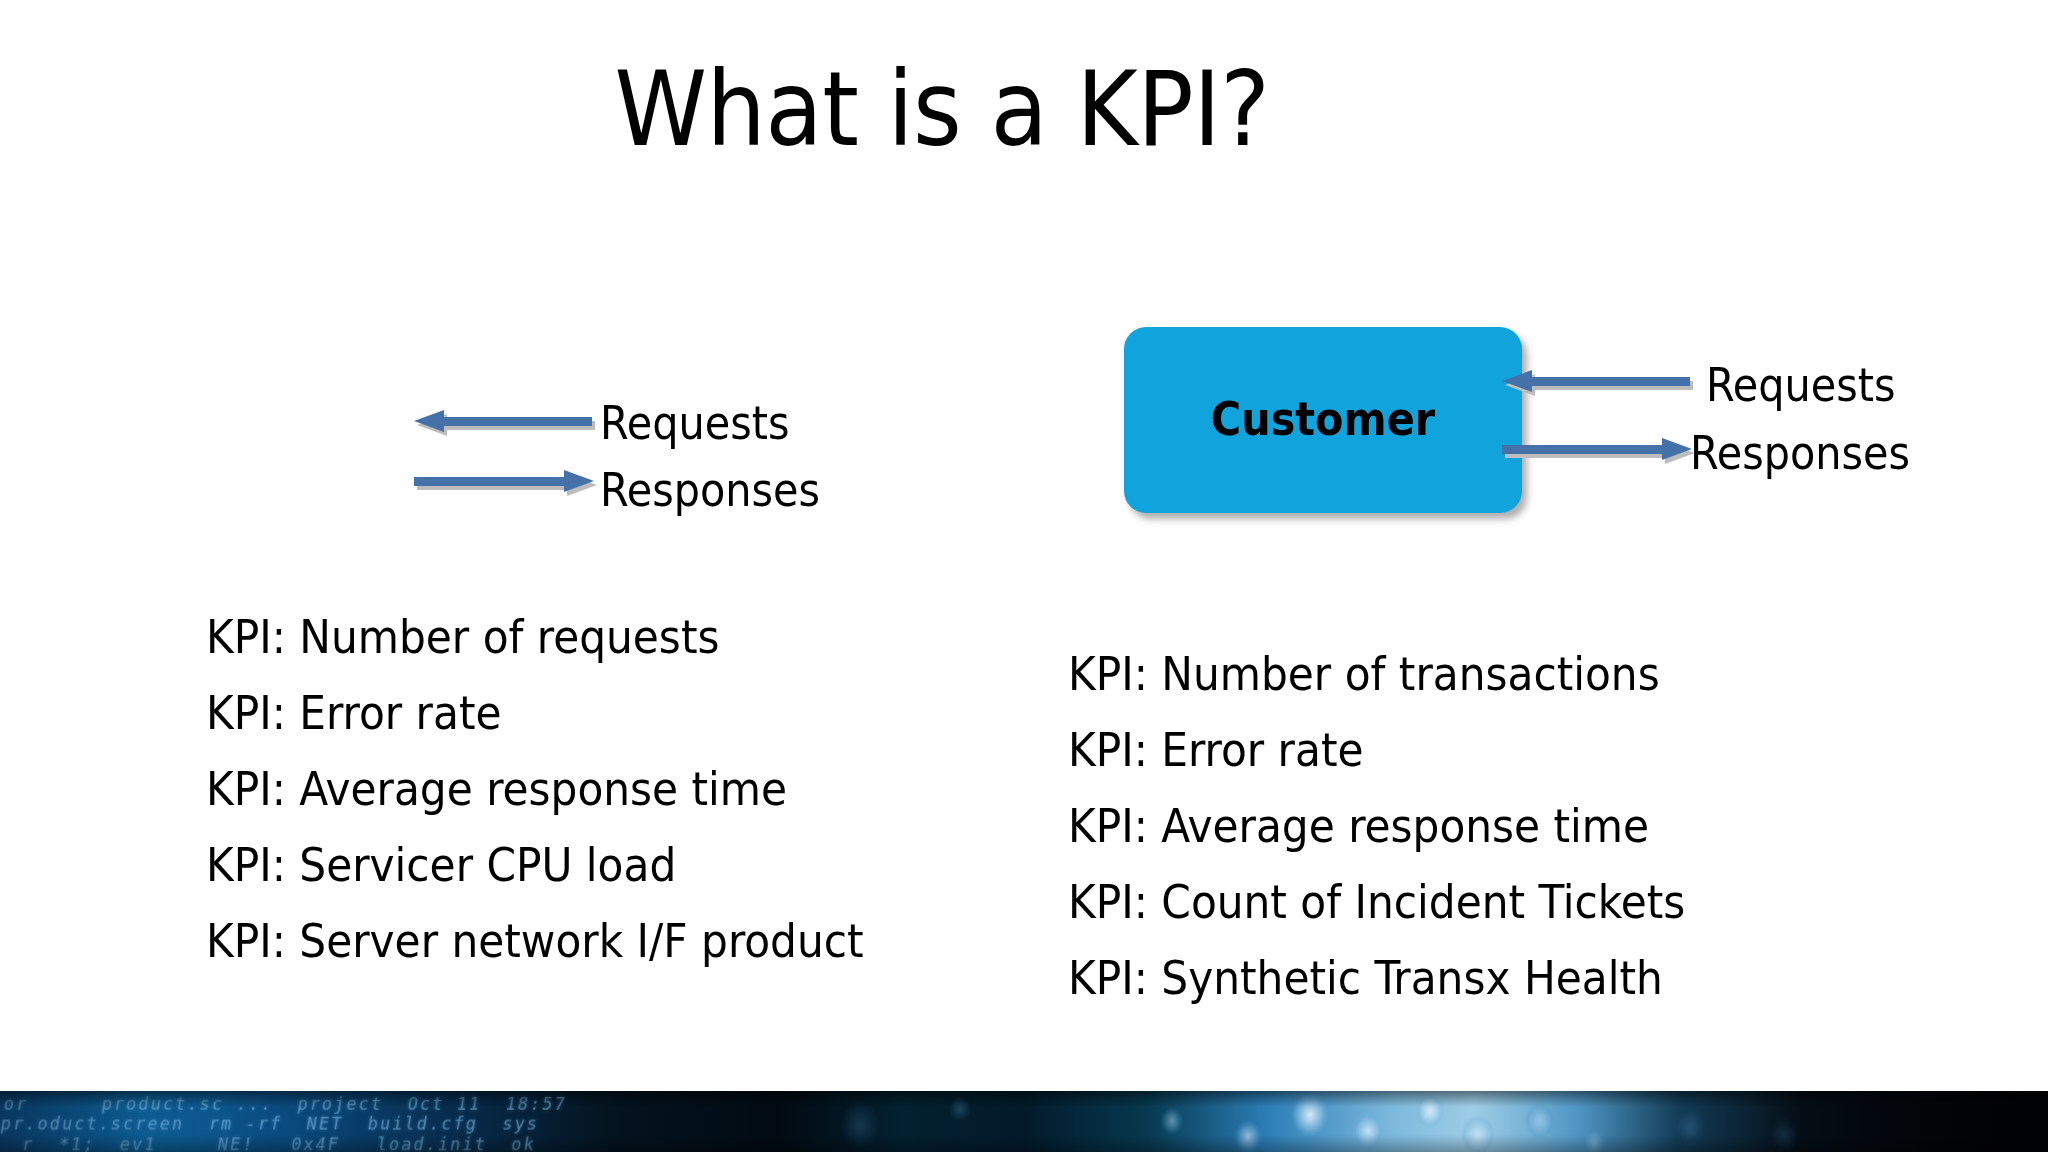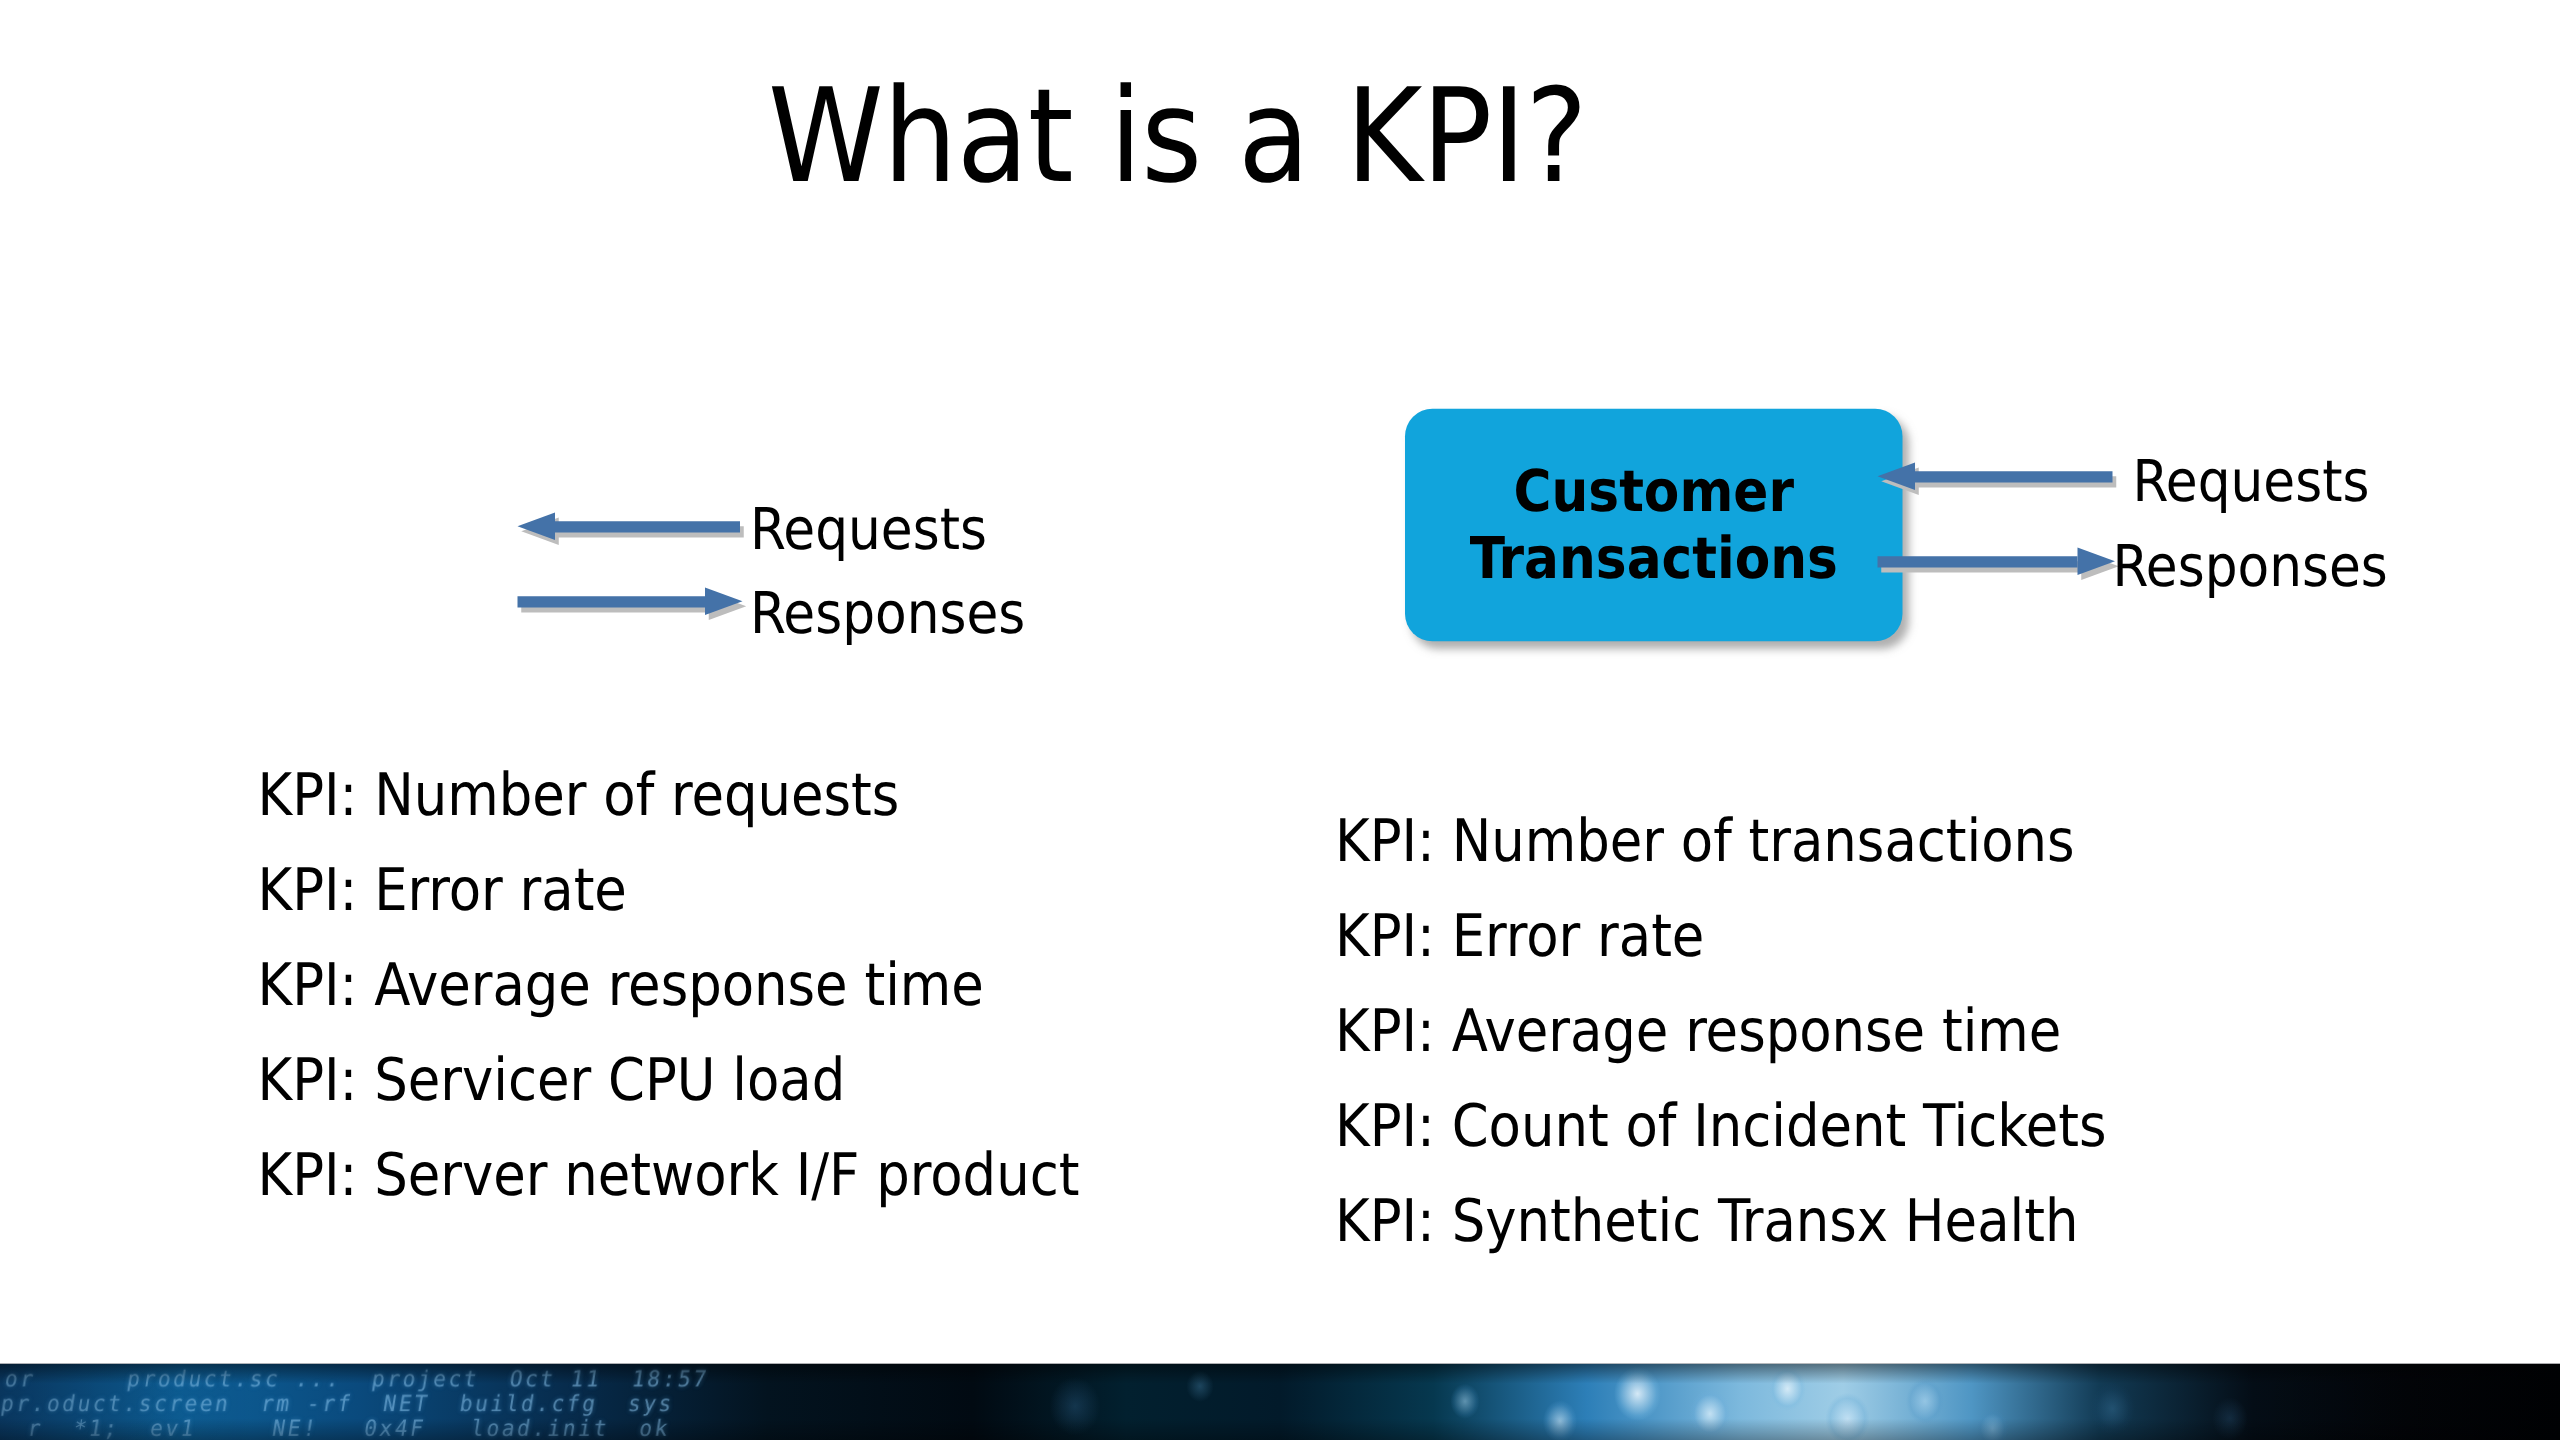--- a/index.html
+++ b/index.html
@@ -210,21 +210,20 @@
       </g>
       <rect x="0" y="7" width="150" height="9" fill="#4472A8"></rect>
       <polygon points="180,11 150,0 150,22" fill="#4472A8"></polygon>
     </svg>
   </div>
   <div class="arrow-label" style="left:600px; top:467px;">Responses</div>
 
   <div class="node-box node-cust">
     <span>
       <span>Customer</span>
-      <span class="line2">Transactions</span>
     </span>
   </div>
 
   <div class="arrow" style="left:1502px; top:370px; width:190px; height:30px;">
     <svg width="190" height="30" viewBox="0 0 190 30">
       <g transform="translate(3,4)">
         <polygon points="0,11 30,0 30,22" fill="#BDBDBD"></polygon>
         <rect x="28" y="7" width="160" height="9" fill="#BDBDBD"></rect>
       </g>
       <polygon points="0,11 30,0 30,22" fill="#4472A8"></polygon>

